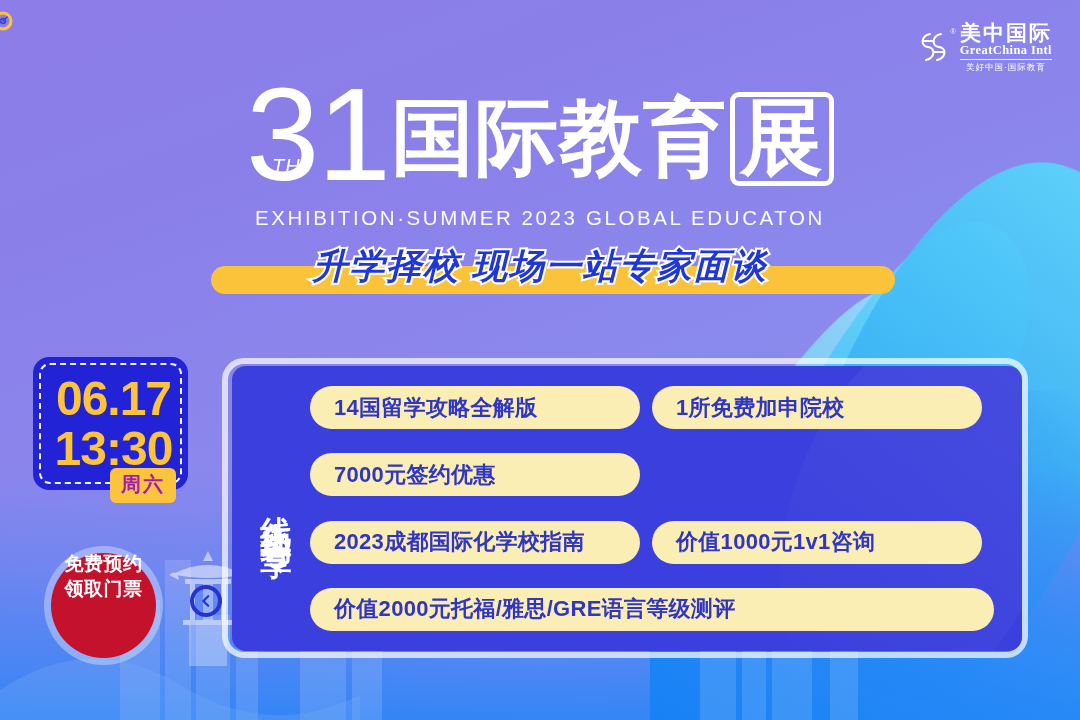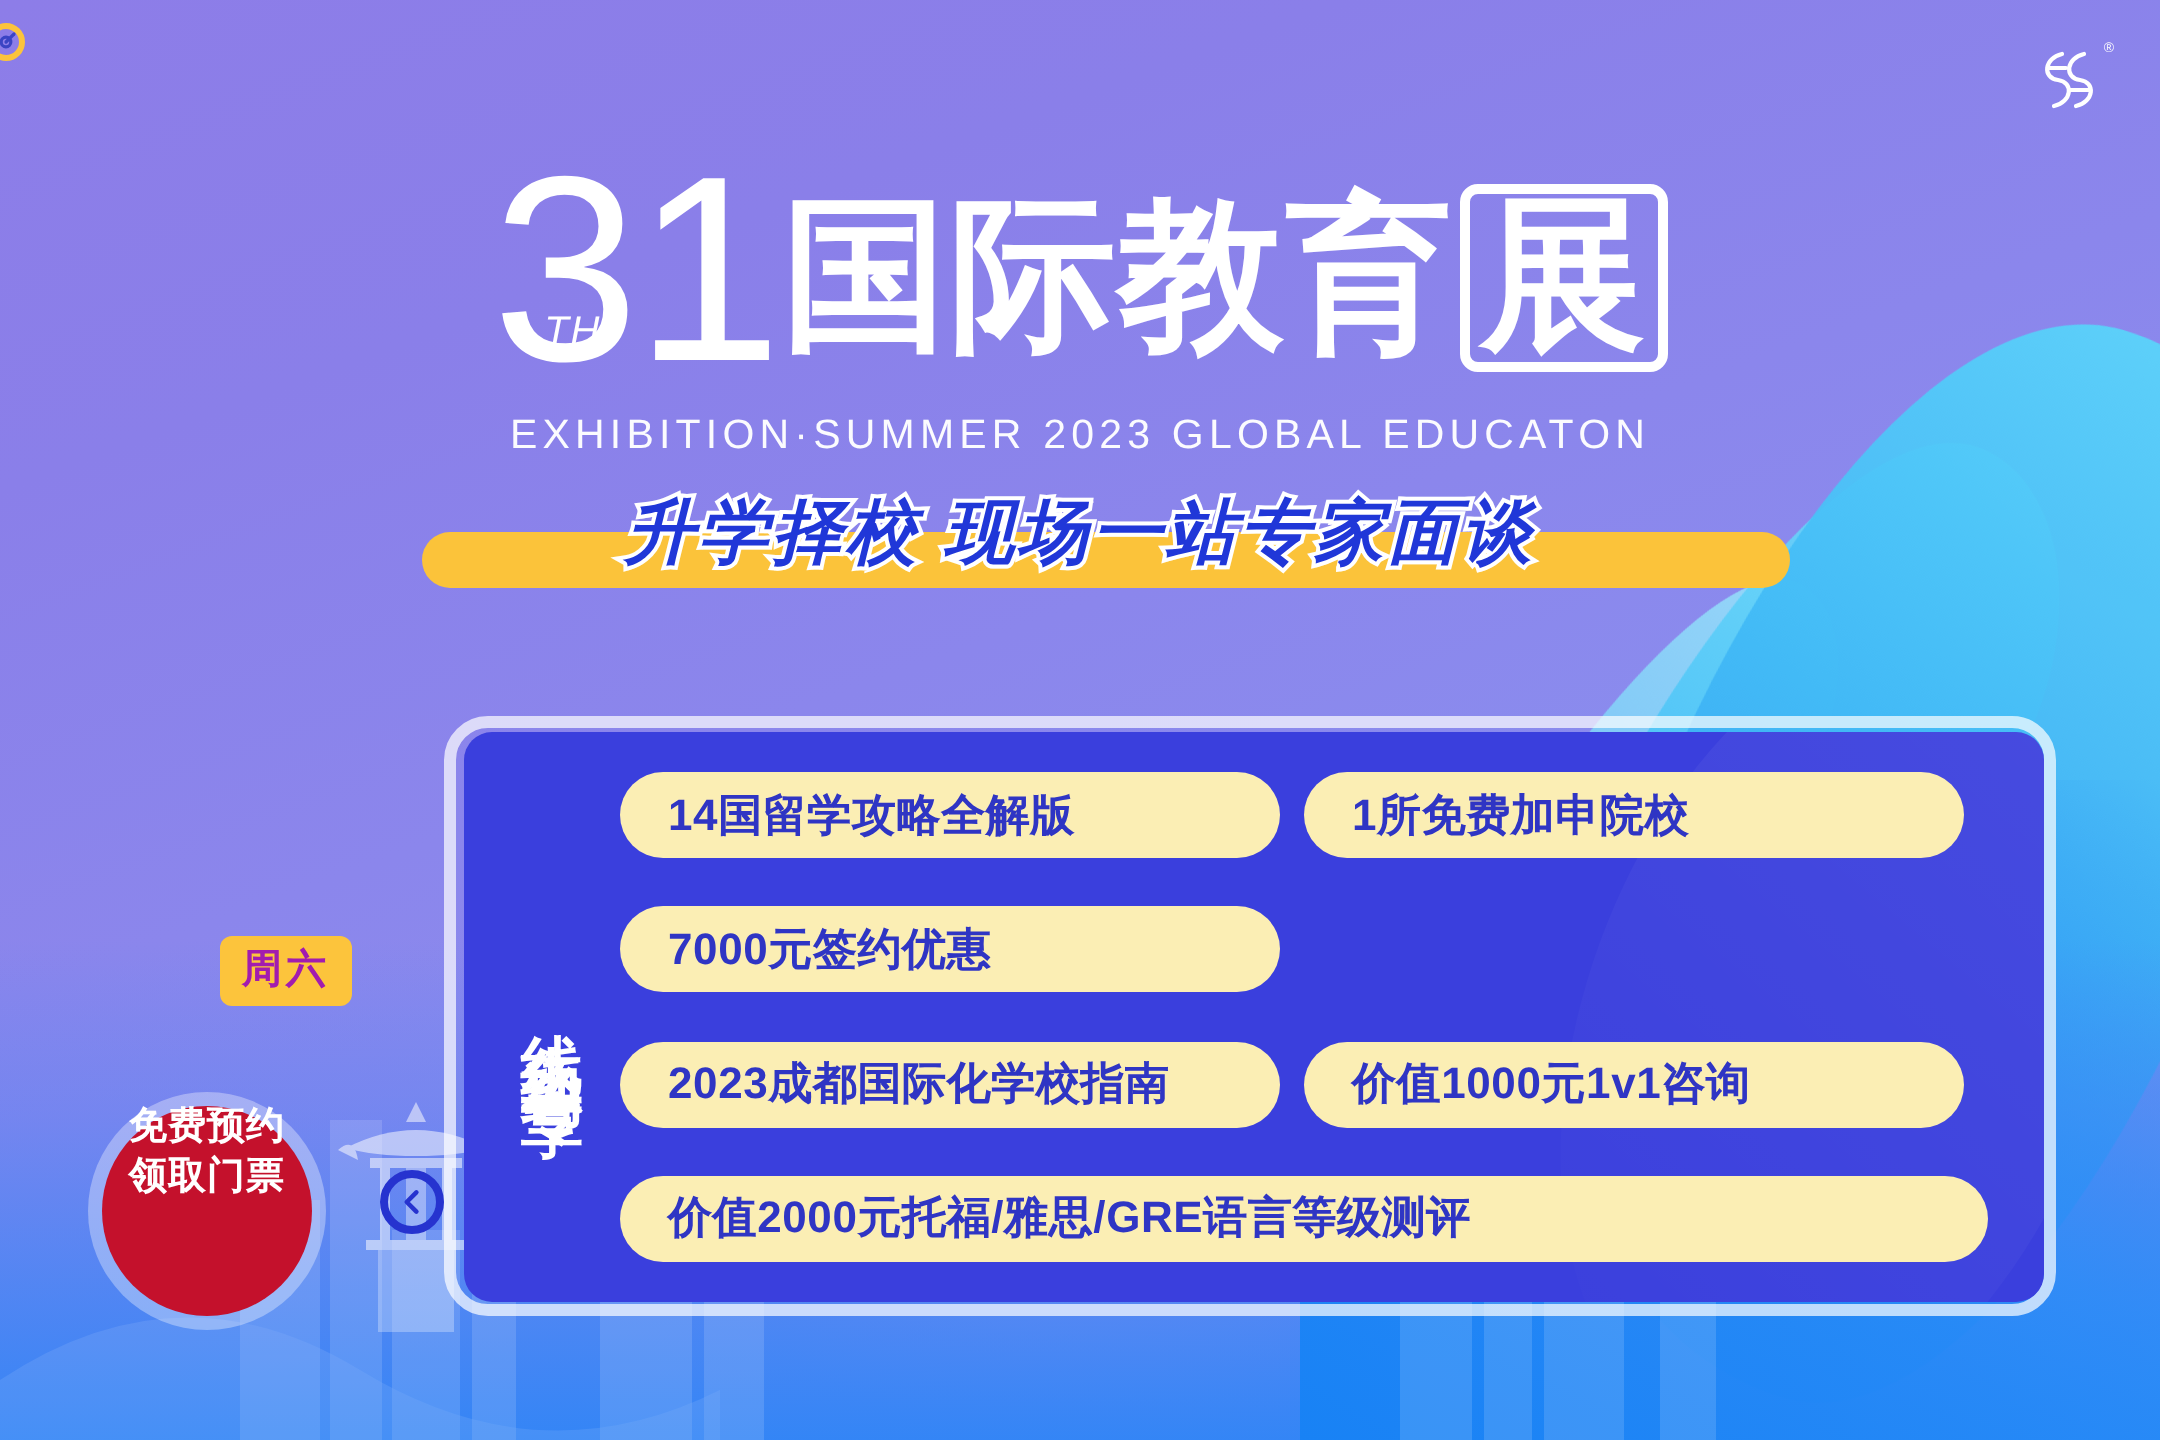--- a/index.html
+++ b/index.html
@@ -300,38 +300,49 @@
       <svg viewBox="0 0 34 36" width="34" height="36">
         <g fill="none" stroke="#ffffff" stroke-width="2.1" stroke-linecap="round">
           <path d="M13 5 C4 7, 3 17, 11 18 C19 19, 18 29, 9 31"></path>
           <path d="M24 5 C15 7, 14 17, 22 18 C30 19, 29 29, 20 31"></path>
           <path d="M6 12 C10 12, 12 12, 15 12"></path>
           <path d="M17 23 C20 23, 23 23, 27 23"></path>
         </g>
       </svg>
       <span class="logo-reg">®</span>
     </div>
+    <div class="logo-text">
+      <div class="logo-cn">美中国际</div>
+      <div class="logo-en">GreatChina Intl</div>
+      <div class="logo-sub">美好中国·国际教育</div>
+    </div>
   </div>
 
   <div class="headline-wrap">
     <div class="headline">
       <div class="num-block">
         <span class="num-31">31</span>
         <span class="num-th">TH</span>
       </div>
       <div class="cn-title">
         <span>国际教育</span><span class="boxed">展</span>
       </div>
     </div>
     <div class="headline-en">EXHIBITION·SUMMER 2023 GLOBAL EDUCATON</div>
   </div>
 
   <div class="band"></div>
   <div class="band-text">升学择校 现场一站专家面谈</div>
 
+  <div class="date-card">
+    <div class="date-lines">
+      <div class="date-day">06.17</div>
+      <div class="date-time">13:30</div>
+    </div>
+  </div>
   <svg class="clock-icon" viewBox="0 0 22 22">
     <circle cx="11" cy="11" r="8" fill="none" stroke="#fcc43c" stroke-width="3"></circle>
     <circle cx="11" cy="11" r="2.4" fill="none" stroke="#3a44c4" stroke-width="1.6"></circle>
     <path d="M11 11 L15 7" stroke="#3a44c4" stroke-width="1.6" stroke-linecap="round"></path>
   </svg>
   <div class="weekday-badge">周六</div>
 
   <div class="stamp">
     <span>免费预约</span>
     <span>领取门票</span>

